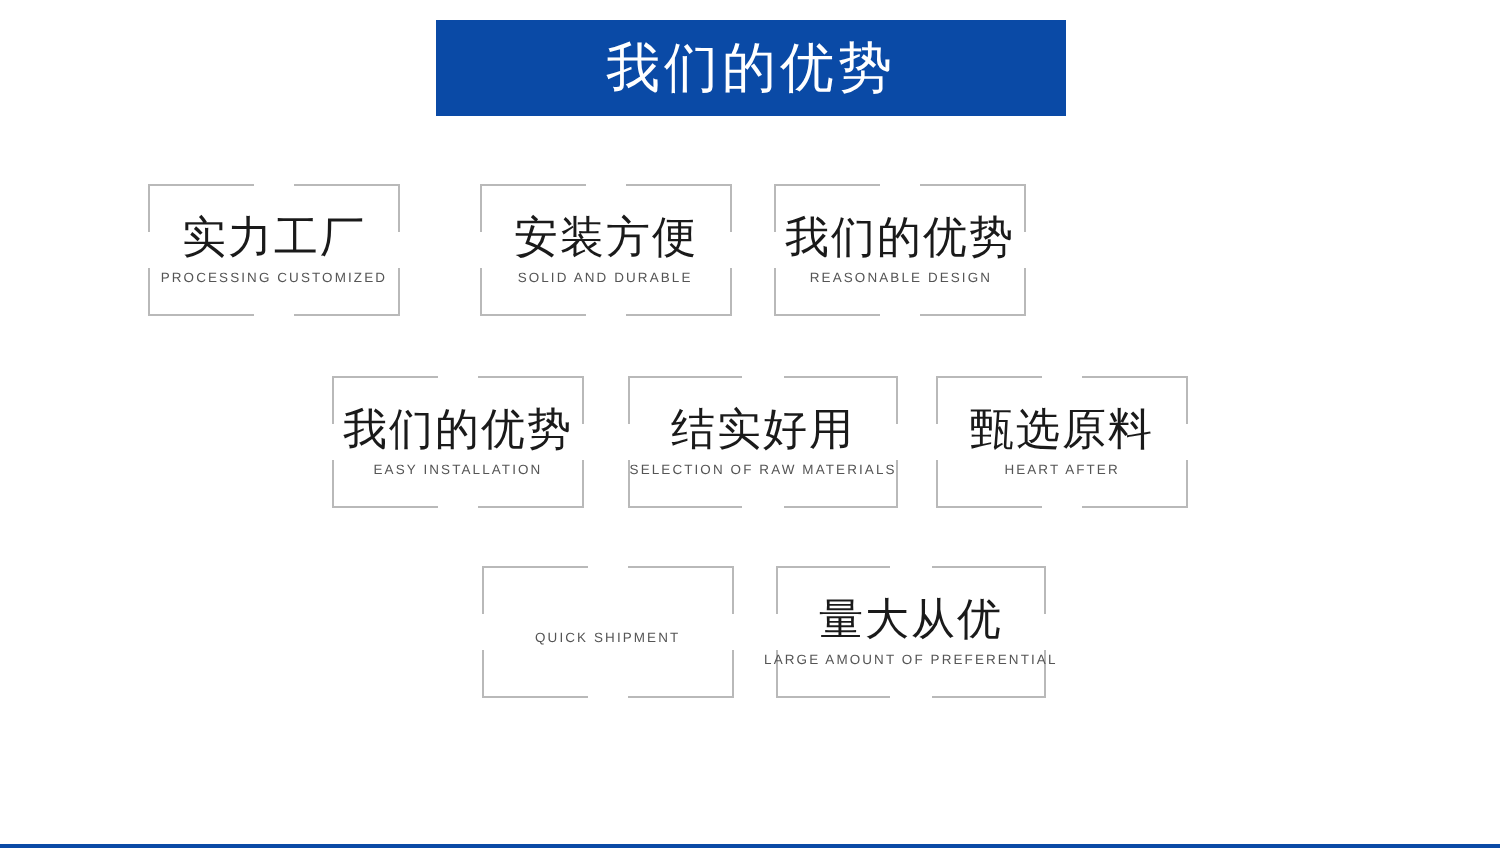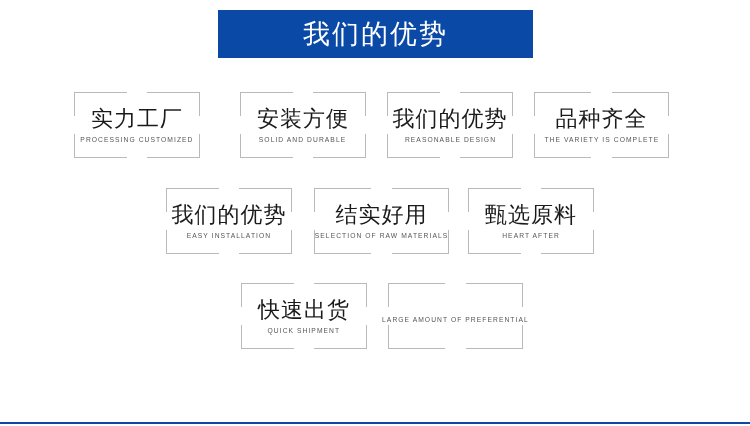--- a/index.html
+++ b/index.html
@@ -164,36 +164,20 @@
         <span class="f-left-b"></span>
       <span class="f-right-t"></span>
         <span class="f-right-b"></span>
     </div>
     <div class="box-inner">
       <div class="cn">我们的优势</div>
       <div class="en">REASONABLE DESIGN</div>
     </div>
   </div>
 
-  <div class="box wide" style="left:534px; top:92px;">
-    <div class="frame">
-      <span class="f-top-l"></span>
-        <span class="f-top-r"></span>
-      <span class="f-bot-l"></span>
-        <span class="f-bot-r"></span>
-      <span class="f-left-t"></span>
-        <span class="f-left-b"></span>
-      <span class="f-right-t"></span>
-        <span class="f-right-b"></span>
-    </div>
-    <div class="box-inner">
-      <div class="cn">品种齐全</div>
-      <div class="en">THE VARIETY IS COMPLETE</div>
-    </div>
-  </div>
 
   <div class="box" style="left:166px; top:188px;">
     <div class="frame">
       <span class="f-top-l"></span>
         <span class="f-top-r"></span>
       <span class="f-bot-l"></span>
         <span class="f-bot-r"></span>
       <span class="f-left-t"></span>
         <span class="f-left-b"></span>
       <span class="f-right-t"></span>
@@ -244,36 +228,36 @@
       <span class="f-top-l"></span>
         <span class="f-top-r"></span>
       <span class="f-bot-l"></span>
         <span class="f-bot-r"></span>
       <span class="f-left-t"></span>
         <span class="f-left-b"></span>
       <span class="f-right-t"></span>
         <span class="f-right-b"></span>
     </div>
     <div class="box-inner">
-      <div class="cn">快速出货</div>
       <div class="en">QUICK SHIPMENT</div>
     </div>
   </div>
 
   <div class="box wide" style="left:388px; top:283px;">
     <div class="frame">
       <span class="f-top-l"></span>
         <span class="f-top-r"></span>
       <span class="f-bot-l"></span>
         <span class="f-bot-r"></span>
       <span class="f-left-t"></span>
         <span class="f-left-b"></span>
       <span class="f-right-t"></span>
         <span class="f-right-b"></span>
     </div>
     <div class="box-inner">
+      <div class="cn">量大从优</div>
       <div class="en">LARGE AMOUNT OF PREFERENTIAL</div>
     </div>
   </div>
 
   <div class="bottom-rule"></div>
 
 </div>
 
 </body></html>

